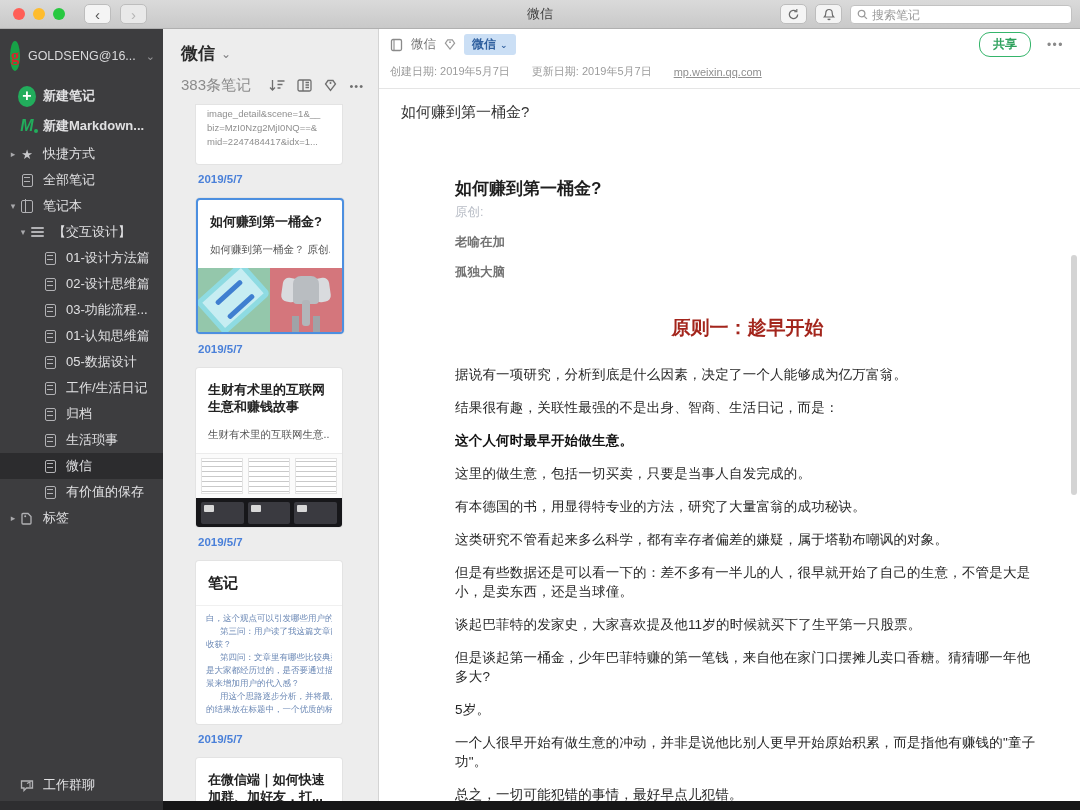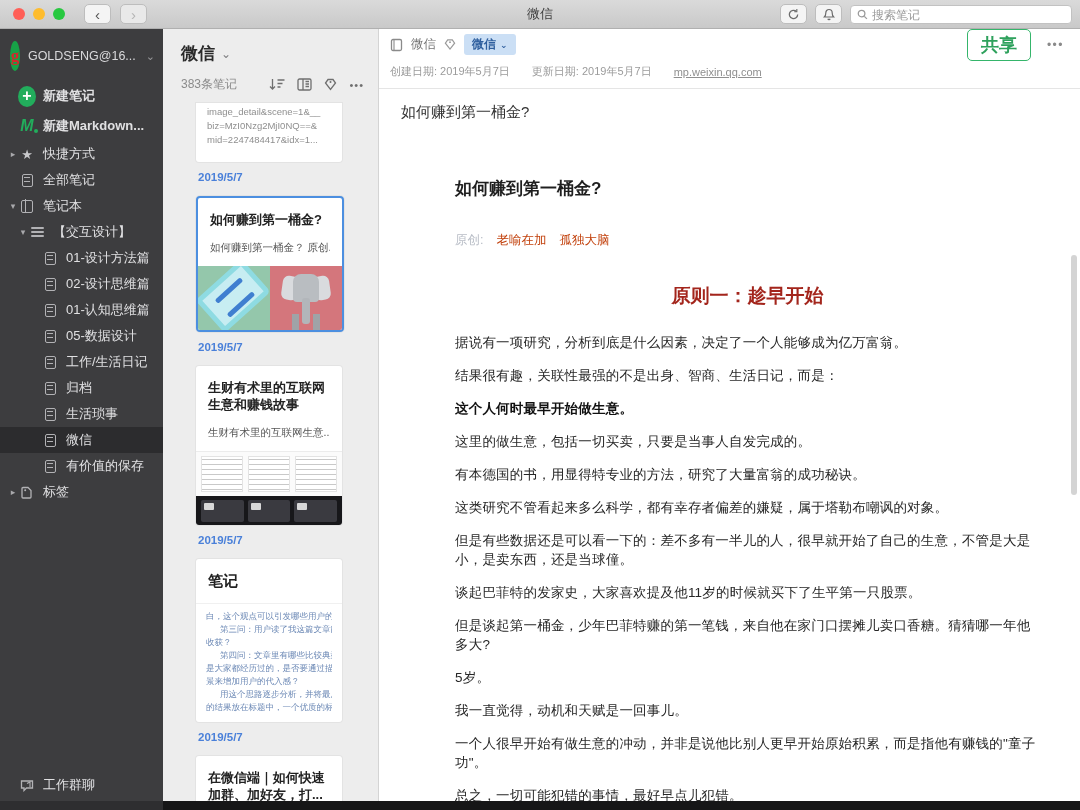--- a/index.html
+++ b/index.html
@@ -65,21 +65,21 @@
   .stackbox i:nth-child(1){ top:0; } .stackbox i:nth-child(2){ top:4px; } .stackbox i:nth-child(3){ top:8px; }
   .star-ic { color:#c9c9cc; font-size:13px; line-height:1; }
   .workchat { position:absolute; bottom:12px; left:0; right:0; }
 
   
   .nl-header { padding:13px 14px 0 18px; }
   .nl-title-row { display:flex; align-items:center; gap:6px; }
   .nl-title { font-size:17px; font-weight:bold; color:#2a2a2a; }
   .nl-chev { color:#808083; font-size:12px; }
   .nl-sub-row { display:flex; align-items:center; margin-top:11px; }
-  .nl-count { font-size:12px; color:#8b8b8b; }
+  .nl-count { font-size:15px; color:#8b8b8b; }
   .nl-icons { margin-left:auto; display:flex; align-items:center; gap:12px; color:#6f6f6f; }
   .nl-more { font-size:11px; letter-spacing:1px; color:#6f6f6f; }
   .nl-scroll { margin-top:10px; }
   .card { width:146px; margin-left:33px; background:#fff; border-radius:3px;
     box-shadow:0 0 0 1px rgba(0,0,0,0.04); overflow:hidden; }
   .card-date { font-size:11.5px; font-weight:bold; color:#4a80d9; margin:9px 0 13px 35px; }
   .card-url { border-radius:0 0 3px 3px; padding:2px 11px 10px 11px; height:59px; }
   .url-text { font-size:9.5px; line-height:14px; color:#8f8f8f; word-break:break-all; white-space:pre-line; }
   .card-sel { border:2px solid #4c8fe0; border-radius:4px; width:148px; }
   .card-pad { padding:13px 12px 0 12px; }
@@ -114,32 +114,32 @@
   .biji-line.ind { text-indent:14px; }
   .card-cut { height:70px; }
 
   
   .c-header { height:31px; display:flex; align-items:center; gap:8px; padding:0 16px 0 11px; }
   .c-nb-label { font-size:12.5px; color:#737373; }
   .tagpill { background:#cbdff5; color:#2f5f9e; font-size:12px; font-weight:bold;
     border-radius:3px; padding:2px 8px; display:flex; align-items:center; gap:4px; }
   .tagpill .pc { font-size:9px; }
   .c-header-right { margin-left:auto; display:flex; align-items:center; gap:16px; }
-  .share-btn { border:1.5px solid #35b56b; color:#2ea15c; font-size:18px; font-weight:bold;
-    padding:3px 13px; border-radius:5px; background:#fff; }
+  .share-btn { border:1.5px solid #35b56b; color:#2ea15c; font-size:12px; font-weight:bold;
+    padding:3px 13px; border-radius:11px; background:#fff; }
   .c-more { color:#8a8a8a; font-size:12px; letter-spacing:1.5px; }
   .c-meta { display:flex; align-items:center; gap:22px; padding:4px 16px 9px 11px;
     border-bottom:1px solid #e5e5e5; font-size:11px; color:#9b9b9b; }
   .c-meta a { color:#8f8f8f; text-decoration:underline; }
   .note-title { font-size:15px; color:#333; margin:14px 0 0 22px; }
   .article { padding:55px 40px 0 76px; }
   .a-h1 { font-size:17px; font-weight:bold; color:#1f1f1f; }
-  .a-byline { margin-top:32px; font-size:12.5px; display:flex; gap:13px; }
+  .a-byline { margin-top:4px; font-size:12.5px; display:flex; gap:13px;flex-direction:column; }
   .a-byline .lbl { color:#b8bdc6; }
-  .a-byline a { color:#c2410c; font-weight:normal; text-decoration:none; }
+  .a-byline a { color:#737373; font-weight:bold; text-decoration:none; }
   .a-sec { margin-top:34px; text-align:center; font-size:19px; font-weight:bold; color:#a3251c; }
   .a-paras { margin-top:24px; }
   .a-paras p { font-size:13.5px; color:#262626; line-height:19px; margin-bottom:14px; letter-spacing:.2px; }
   .a-paras p.p-bold { font-weight:bold; color:#111; }
   .v-scroll { position:absolute; right:3px; top:226px; width:6px; height:240px;
     background:#cdcdcd; border-radius:3px; opacity:.85; }
 
   
   .bottom-strip { position:absolute; left:0; right:0; bottom:0; height:9px; background:#161617; z-index:40; }
   .bottom-strip .seg { position:absolute; left:0; top:0; bottom:0; width:163px; background:#2e2e30; }
@@ -257,20 +257,27 @@
             <span class="docbox"></span>
           </span>
         <span>01-设计方法篇</span>
       </div>
       <div class="srow indent2">
         <span class="no-tri"></span>
           <span class="sic">
             <span class="docbox"></span>
           </span>
         <span>02-设计思维篇</span>
+      </div>
+      <div class="srow indent2">
+        <span class="no-tri"></span>
+          <span class="sic">
+            <span class="docbox"></span>
+          </span>
+        <span>03-功能流程...</span>
       </div>
       <div class="srow indent2">
         <span class="no-tri"></span>
           <span class="sic">
             <span class="docbox"></span>
           </span>
         <span>01-认知思维篇</span>
       </div>
       <div class="srow indent2">
         <span class="no-tri"></span>
@@ -491,21 +498,20 @@
           <p>据说有一项研究，分析到底是什么因素，决定了一个人能够成为亿万富翁。</p>
           <p>结果很有趣，关联性最强的不是出身、智商、生活日记，而是：</p>
           <p class="p-bold">这个人何时最早开始做生意。</p>
           <p>这里的做生意，包括一切买卖，只要是当事人自发完成的。</p>
           <p>有本德国的书，用显得特专业的方法，研究了大量富翁的成功秘诀。</p>
           <p>这类研究不管看起来多么科学，都有幸存者偏差的嫌疑，属于塔勒布嘲讽的对象。</p>
           <p>但是有些数据还是可以看一下的：差不多有一半儿的人，很早就开始了自己的生意，不管是大是小，是卖东西，还是当球僮。</p>
           <p>谈起巴菲特的发家史，大家喜欢提及他11岁的时候就买下了生平第一只股票。</p>
           <p>但是谈起第一桶金，少年巴菲特赚的第一笔钱，来自他在家门口摆摊儿卖口香糖。猜猜哪一年他多大?</p>
           <p>5岁。</p>
-          <p>我一直觉得，动机和天赋是一回事儿。</p>
           <p>一个人很早开始有做生意的冲动，并非是说他比别人更早开始原始积累，而是指他有赚钱的"童子功"。</p>
           <p>总之，一切可能犯错的事情，最好早点儿犯错。</p>
         </div>
       </div>
 
       <div class="v-scroll"></div>
     </div>
   </div>
 
   <div class="bottom-strip">

